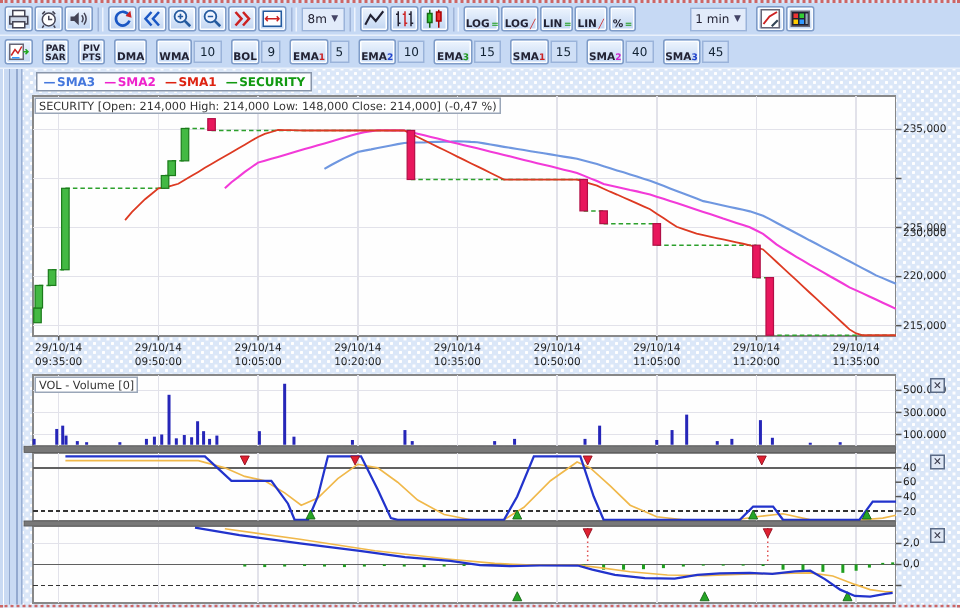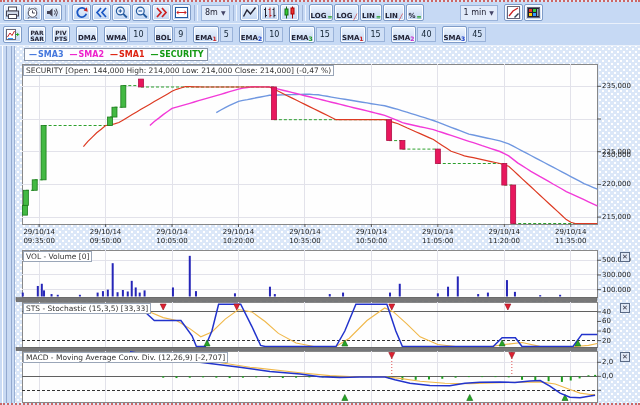--- a/index.html
+++ b/index.html
@@ -452,24 +452,22 @@
       <span class="leg-item" style="color: rgb(221, 34, 17);">
         <span>—</span>
         <span>SMA1</span>
       </span>
       <span class="leg-item" style="color: rgb(17, 153, 17);">
         <span>—</span>
         <span>SECURITY</span>
       </span>
     </div>
 
-  <div class="lbl panel-label" style="left:23px;top:63px;">SECURITY [Open: 144,000  High: 214,000  Low: 214,000  Close: 214,000] (-0,47 %)</div>
+  <div class="lbl panel-label" style="left:23px;top:63px;">SECURITY [Open: 214,000  High: 214,000  Low: 148,000  Close: 214,000] (-0,47 %)</div>
   <div class="lbl panel-label" style="left:23px;top:249px;">VOL - Volume [0]</div>
-  <div class="lbl panel-label" style="left:23px;top:301px;">STS - Stochastic (15,3,5) [33,33]</div>
-  <div class="lbl panel-label" style="left:23px;top:350px;">MACD - Moving Average Conv. Div. (12,26,9) [-2,707]</div>
 
   <div class="closebox" style="left:620px;top:250px;">✕</div>
   <div class="closebox" style="left:620px;top:301px;">✕</div>
   <div class="closebox" style="left:620px;top:350px;">✕</div>
 
 <div class="lbl axis-y" style="left: 602px; top: 80.3px;">235,000</div>
     <div class="lbl axis-y" style="left: 602px; top: 113px; margin-top: 36px;">230,000</div>
     <div class="lbl axis-y" style="left: 602px; top: 145.7px;">225,000</div>
     <div class="lbl axis-y" style="left: 602px; top: 178.4px;">220,000</div>
     <div class="lbl axis-y" style="left: 602px; top: 211.1px;">215,000</div>

